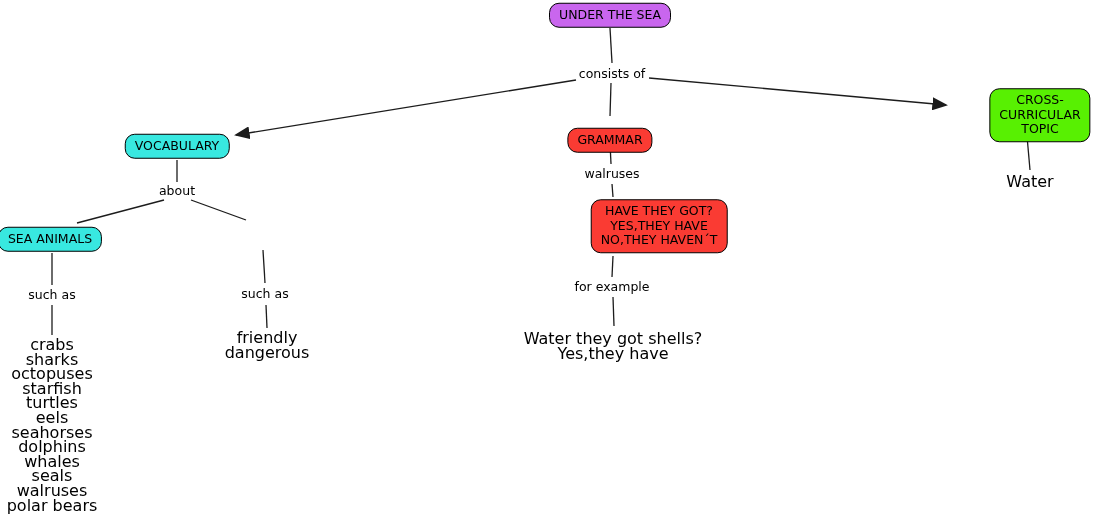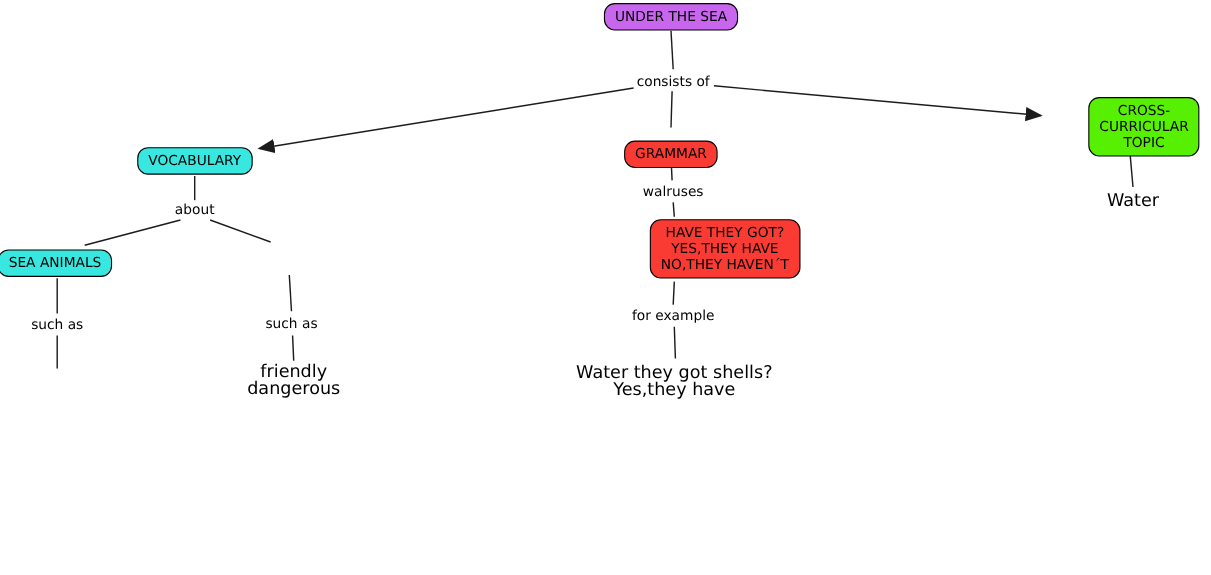--- a/index.html
+++ b/index.html
@@ -117,20 +117,32 @@
   <div class="linklabel" style="left:177px;top:191px;text-align:right;">about</div>
 
   <div class="linklabel" style="left:52px;top:295px;">such as</div>
 
   <div class="linklabel" style="left:265px;top:294px;">such as</div>
 
   <div class="linklabel" style="left:612px;top:174px;">walruses</div>
 
   <div class="linklabel" style="left:612px;top:287px;">for example</div>
 
+  <div class="leaftext" style="left:52px;top:338px;">crabs
+sharks
+octopuses
+starfish
+turtles
+eels
+seahorses
+dolphins
+whales
+seals
+walruses
+polar bears</div>
 
   <div class="leaftext" style="left:267px;top:331px;">friendly
 dangerous</div>
 
   <div class="leaftext" style="left:613px;top:332px;">Water they got shells?
 Yes,they have</div>
 
   <div class="leaftext" style="left:1030px;top:175px;">Water</div>
 
 </div>

